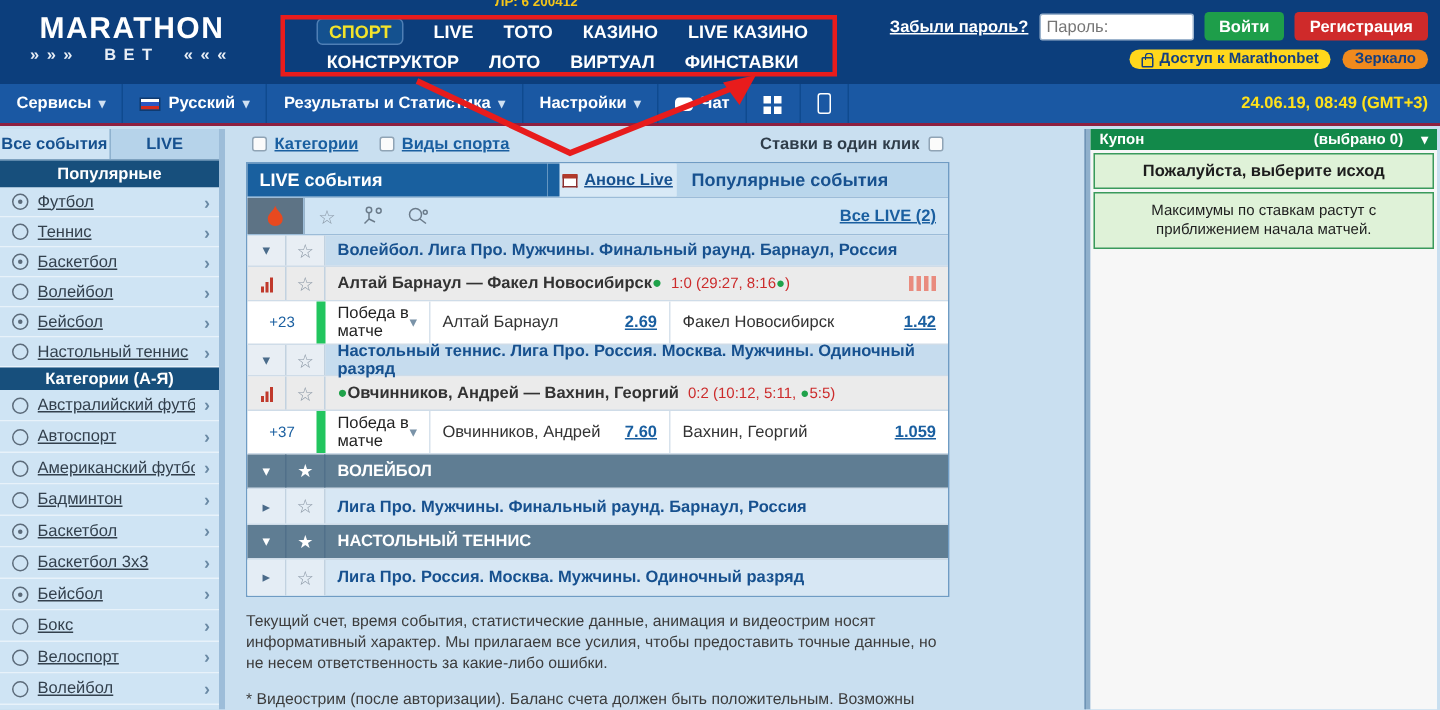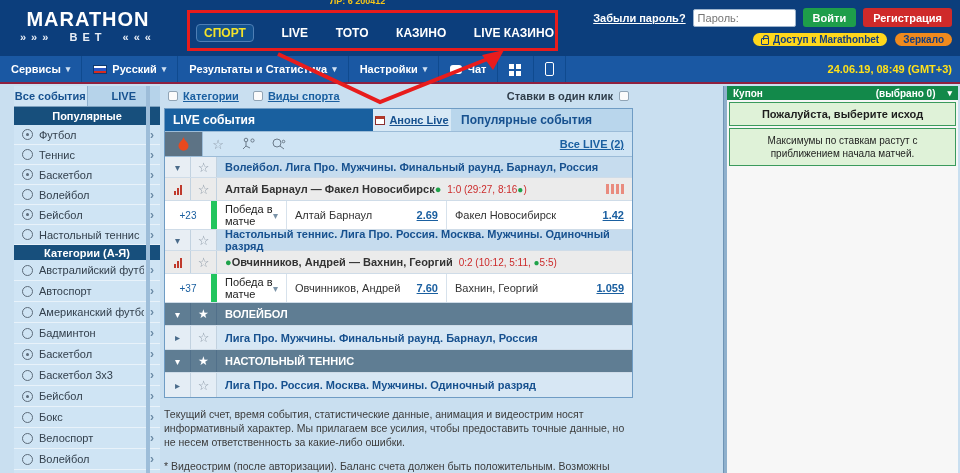--- a/index.html
+++ b/index.html
@@ -7,21 +7,21 @@
   body { font-family:"Liberation Sans", sans-serif; font-size:11px; background:#c9dff0; position:relative; }
   .stage { position:absolute; inset:0; width:960px; height:473px; overflow:hidden; }
 
   
   .hdr { position:absolute; left:0; top:0; width:960px; height:56px; background:#0c3e7c; color:#fff; }
   .clip-promo { position:absolute; left:330px; top:-4px; height:9px; overflow:hidden; color:#f5c518; font-size:9px; font-weight:bold; }
   .logo { position:absolute; left:20px; top:7px; text-align:center; }
   .logo .l1 { font-size:20px; font-weight:bold; letter-spacing:1px; line-height:24px; }
   .logo .l2 { font-size:11px; font-weight:bold; letter-spacing:5px; color:#e8eef6; }
   .mainnav { position:absolute; left:196px; top:11px; width:358px; }
-  .nrow { display:flex; justify-content:space-between; align-items:center; gap:20px; height:20px; font-weight:bold; font-size:12px;margin-top:12px; }
+  .nrow { display:flex; justify-content:center; align-items:center; gap:20px; height:20px; font-weight:bold; font-size:12px; }
   .nrow a { color:#fff; text-decoration:none; white-space:nowrap; cursor:pointer; }
   .nrow a.nav-active { color:#f3e32a; border:1px solid #4f7fb5; border-radius:4px; padding:1px 7px; background:#14518f; }
   .auth { position:absolute; right:8px; top:8px; text-align:right; }
   .arow1 { display:flex; align-items:center; gap:7px; }
   .forgot { color:#fff; text-decoration:underline; font-weight:bold; font-size:11px; cursor:pointer; }
   .auth input { width:103px; height:18px; border:1px solid #9db4cd; border-radius:2px; font-size:11px; padding:0 4px; font-family:"Liberation Sans",sans-serif; }
   .btn { height:19px; border:none; border-radius:3px; color:#fff; font-weight:bold; font-size:11px; padding:0 10px; cursor:pointer; font-family:"Liberation Sans",sans-serif; }
   .btn.login { background:#1e9e4a; }
   .btn.reg { background:#cf2a2a; }
   .arow2 { margin-top:6px; display:flex; justify-content:flex-end; gap:8px; align-items:center; }
@@ -35,29 +35,29 @@
   .tbar { position:absolute; left:0; top:56px; width:960px; height:28px; background:#1a58a3; border-bottom:2px solid #8e2040; display:flex; align-items:stretch; color:#fff; }
   .titem { display:flex; align-items:center; gap:5px; padding:0 11px; border-right:1px solid #0f4a8f; font-weight:bold; font-size:11px; cursor:pointer; white-space:nowrap; }
   .caret { font-size:9px; color:#cfe0f2; }
   .flag { width:14px; height:9px; display:inline-block; background:linear-gradient(#fff 33%, #2b56c4 33% 66%, #d52b1e 66%); border:1px solid #0f3a70; }
   .bubble { width:12px; height:9px; background:#fff; border-radius:3px; display:inline-block; }
   .gridico { width:5px; height:5px; background:#fff; box-shadow:7px 0 #fff, 0 7px #fff, 7px 7px #fff; display:inline-block; margin:-6px 8px 0 0; }
   .phoneico { width:9px; height:14px; border:1px solid #fff; border-radius:2px; display:inline-block; }
   .tdate { margin-left:auto; display:flex; align-items:center; padding:0 8px; color:#ffe11a; font-weight:bold; font-size:11px; }
 
   
-  .sidebar { position:absolute; left:14px; top:86px; width:146px; bottom:0; background:#cfe4f4; overflow:hidden; }
+  .sidebar { position:absolute; left:0; top:86px; width:146px; bottom:0; background:#cfe4f4; overflow:hidden; }
   .stabs { display:flex; height:21px; border-bottom:1px solid #7da1bf; }
   .stab { flex:1; display:flex; align-items:center; justify-content:center; font-weight:bold; color:#17518f; font-size:11px; cursor:pointer; background:#cfe4f4; }
   .stab.inactive { background:#b6d3ea; border-left:1px solid #8fb2cf; }
   .shead { height:18px; background:#174f7c; color:#fff; font-weight:bold; display:flex; align-items:center; justify-content:center; font-size:11px; }
   .shead.cat { height:15px; margin-top:0; }
   .srow { height:20px; display:flex; align-items:center; gap:6px; padding:0 6px 0 8px; border-bottom:1px solid #e8f2fa; color:#33404d; cursor:pointer; background:#cfe4f4; font-size:11px; }
   .srow.tall { height:21px; }
-  .srow .lbl { flex:1; white-space:nowrap; overflow:hidden; }
+  .srow .lbl { flex:1; white-space:nowrap; overflow:hidden;text-decoration:underline; }
   .srow .chev { color:#6b8aa5; font-weight:bold; font-size:12px; }
   .sicon { width:11px; height:11px; border:1px solid #5c6b7a; border-radius:50%; flex:0 0 auto; position:relative; }
   .sicon.dot:after { content:""; position:absolute; left:3px; top:3px; width:3px; height:3px; background:#5c6b7a; border-radius:50%; }
 
   
   .main { position:absolute; left:164px; top:86px; width:469px; bottom:0; }
   .div1 { position:absolute; left:146px; top:86px; width:4px; bottom:0; background:#9dbdd9; }
   .div2 { position:absolute; left:723px; top:86px; width:4px; bottom:0; background:#8fb0cc; border-left:1px solid #6f94b5; }
   .controls { height:20px; display:flex; align-items:center; gap:14px; padding:0 4px; }
   .cb { width:10px; height:10px; background:#fbfbfb; border:1px solid #90a4b5; display:inline-block; border-radius:2px; cursor:pointer; }

